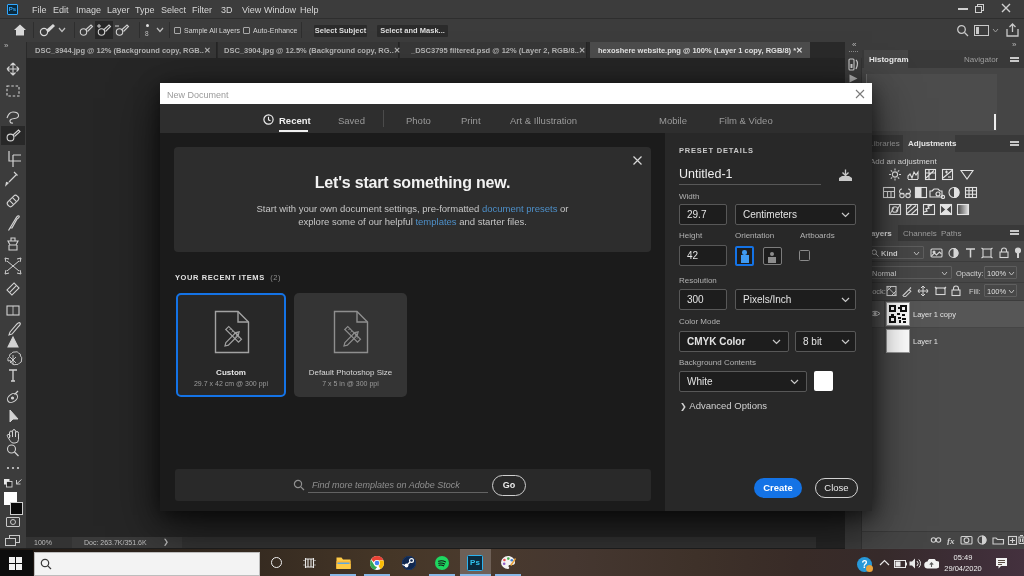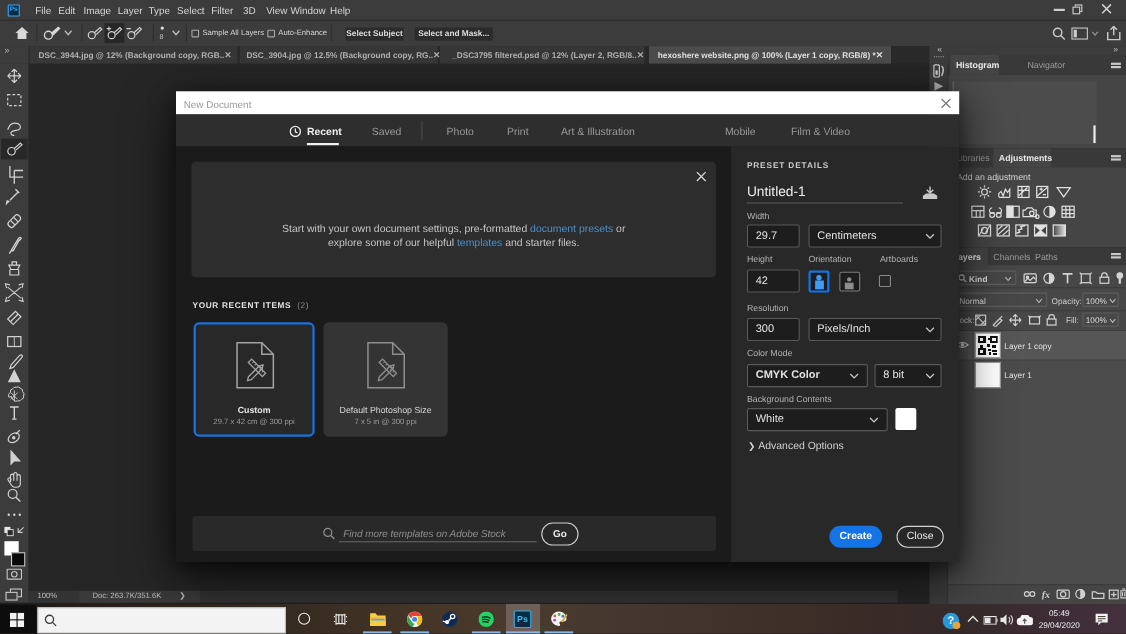--- a/index.html
+++ b/index.html
@@ -169,21 +169,21 @@
     <rect x="3.5" y="6" width="2" height="4" fill="#c9c9c9"></rect>
     <path d="M9 2 q3 2.5 0 9" fill="none" stroke="#c9c9c9" stroke-width="1.3"></path>
   </svg>
 <svg class="abs" style="left:848px;top:73px;" width="11" height="11" viewBox="0 0 11 11">
     <path d="M1.5 1.5 L9.5 5.5 L1.5 9.5 Z" fill="#b5b5b5"></path>
   </svg>
 
 <div class="abs" style="left:862px;top:50px;width:162px;height:18px;background:#393939;"></div>
 <div class="abs" style="left:864px;top:50px;width:44px;height:18px;background:#454545;"></div>
 <div class="abs txt" style="left:869px;top:55px;font-size:8px;font-weight:bold;color:#e8e8e8;">Histogram</div>
-<div class="abs txt" style="left:934px;top:55px;font-size:8px;color:#9d9d9d;">Navigator</div>
+<div class="abs txt" style="left:964px;top:55px;font-size:8px;color:#9d9d9d;">Navigator</div>
 <div class="abs" style="left:1010px;top:57px;width:9px;height:1.5px;background:#c9c9c9;box-shadow:0 3px 0 #c9c9c9;"></div>
 <div class="abs" style="left:862px;top:68px;width:162px;height:67px;background:#454545;"></div>
 <div class="abs" style="left:866px;top:74px;width:131px;height:57px;background:#4c4c4c;border-left:1px solid #6d6d6d;"></div>
 <div class="abs" style="left:994px;top:114px;width:1.5px;height:16px;background:#ededed;"></div>
 
 <div class="abs" style="left:862px;top:135px;width:162px;height:17px;background:#393939;"></div>
 <div class="abs txt" style="left:869px;top:139px;font-size:8px;color:#9d9d9d;">Libraries</div>
 <div class="abs" style="left:903px;top:135px;width:52px;height:17px;background:#454545;"></div>
 <div class="abs txt" style="left:908px;top:139px;font-size:8px;font-weight:bold;color:#e8e8e8;text-align:center;">Adjustments</div>
 <div class="abs" style="left:1010px;top:141px;width:9px;height:1.5px;background:#c9c9c9;box-shadow:0 3px 0 #c9c9c9;"></div>
@@ -388,20 +388,21 @@
   <div class="abs txt" style="left:559px;top:32px;font-size:9.5px;color:#9a9a9a;">Film &amp; Video</div>
 
   <div class="abs" style="left:0;top:50px;width:505px;height:378px;background:#1b1b1b;"></div>
 
   <div class="abs" style="left:505px;top:50px;width:207px;height:378px;background:#282828;"></div>
 
   <div class="abs" style="left:14px;top:64px;width:477px;height:105px;background:#2d2d2d;border-radius:4px;"></div>
   <svg class="abs" style="left:472px;top:72px;" width="11" height="11" viewBox="0 0 11 11">
       <path d="M1.5 1.5 L9.5 9.5 M9.5 1.5 L1.5 9.5" stroke="#d8d8d8" stroke-width="1.2"></path>
     </svg>
+  <div class="abs txt" style="left:14px;top:91px;width:477px;text-align:center;font-size:16px;font-weight:bold;color:#f2f2f2;letter-spacing:-0.2px;">Let's start something new.</div>
   <div class="abs" style="left:14px;top:119px;width:477px;text-align:center;font-size:9.5px;color:#c6c6c6;line-height:13px;">Start with your own document settings, pre-formatted <span style="color:#4d8fc8;">document presets</span> or<br>explore some of our helpful <span style="color:#4d8fc8;margin-top:20px;">templates</span> and starter files.</div>
 
   <div class="abs txt" style="left:15px;top:190px;font-size:7.5px;font-weight:bold;letter-spacing:0.6px;color:#e2e2e2;">YOUR RECENT ITEMS&nbsp;&nbsp;<span style="font-weight:normal;color:#919191;">(2)</span></div>
   <div class="abs" style="left:16px;top:210px;width:110px;height:104px;background:#282828;border:2px solid #1473e6;border-radius:5px;"></div>
   <svg class="abs" style="left:54px;top:227px;" width="36" height="44" viewBox="0 0 36 44">
     <path d="M1.5 1.5 H24 L34.5 12 V42.5 H1.5 Z" fill="none" stroke="#a2a2a2" stroke-width="1.4"></path>
     <path d="M24 1.5 V12 H34.5" fill="none" stroke="#a2a2a2" stroke-width="1.4"></path>
     <g transform="translate(18,26) rotate(45)">
       <rect x="-9" y="-4.4" width="18" height="4.2" fill="none" stroke="#a2a2a2" stroke-width="1.2"></rect>
       <path d="M-6 -4.4 v2 M-3 -4.4 v2 M0 -4.4 v2 M3 -4.4 v2 M6 -4.4 v2" stroke="#a2a2a2" stroke-width="0.9"></path>

